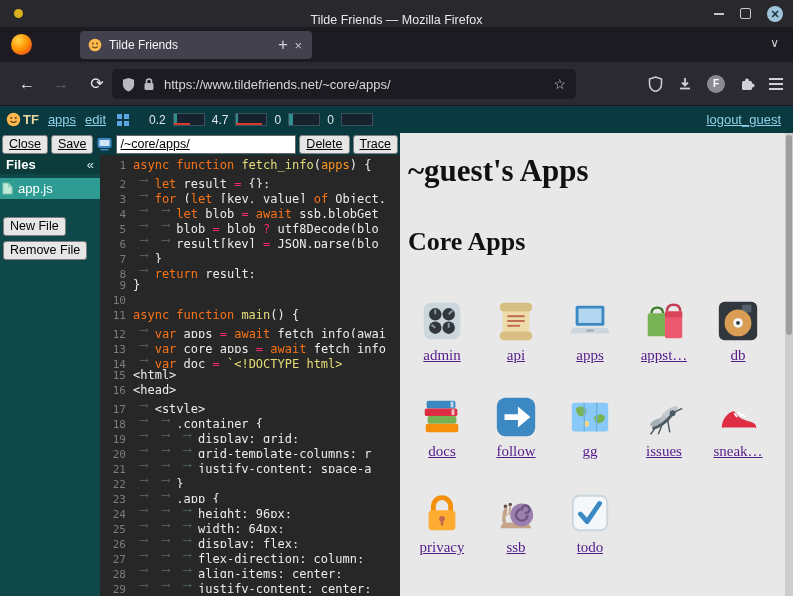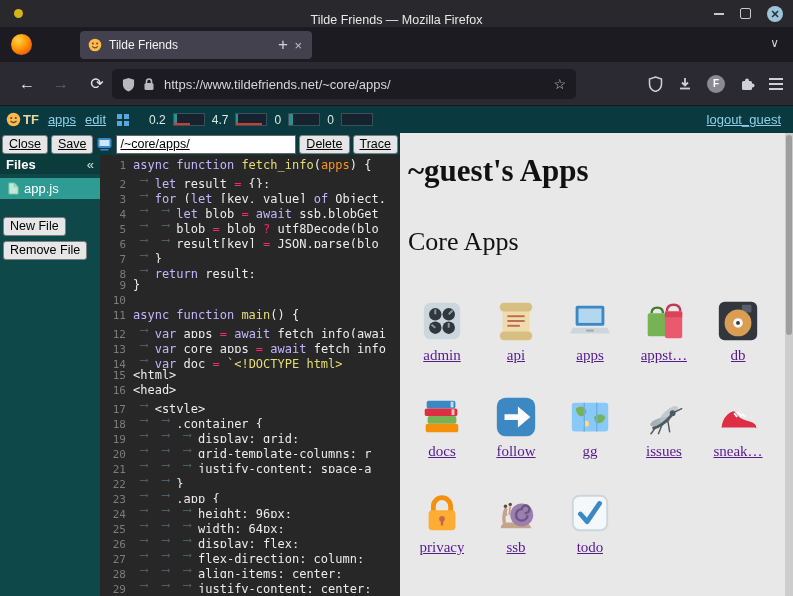--- a/index.html
+++ b/index.html
@@ -70,38 +70,38 @@
   .icon-btn{background:none;border:none;padding:0;width:18px;height:17px;}
   .path-input{width:188px;height:17px;border:1px solid #666;background:#fff;color:#000;
               font-size:12.5px;padding:0 3px;font-family:"Liberation Sans",sans-serif;}
   .pane-body{position:absolute;left:0;top:22px;right:0;bottom:0;display:flex;}
 
   .sidebar{width:100px;flex:none;background:#0e4848;color:#fff;}
   .files-header{display:flex;justify-content:space-between;align-items:center;background:rgba(0,0,0,.18);
                 padding:2px 6px;font-size:13px;font-weight:bold;}
   .collapse{font-weight:normal;color:#cfe4e4;}
   .file-row{display:flex;align-items:center;gap:5px;background:#2e9c93;color:#fff;
-            padding:3px 8px;margin-top:4px;font-size:13px;}
+            padding:3px 2px;margin-top:4px;font-size:13px;}
   .side-buttons{margin-top:18px;padding:0 3px;}
   .side-buttons .btn{display:block;margin-bottom:5px;}
 
   .editor{flex:1;background:#272727;overflow:hidden;padding-top:3px;
           font-family:"DejaVu Sans Mono","Liberation Mono",monospace;font-size:12px;line-height:15px;}
   .code-line{height:15px;white-space:pre;overflow:hidden;}
   .ln{display:inline-block;width:26px;text-align:right;margin-right:7px;color:#7c7c7c;font-size:11px;}
-  .tk-k{color:#c4b5fd;} .tk-f{color:#e5de7a;} .tk-p{color:#fd971f;}
+  .tk-k{color:#f97316;} .tk-f{color:#e5de7a;} .tk-p{color:#fd971f;}
   .tk-o{color:#f92672;} .tk-s{color:#e6db74;} .tk-d{color:#ececec;}
   .tk-w{display:inline-block;width:3ch;color:#4e5c62;text-align:center;overflow:hidden;}
 
   
   .apps-panel{position:absolute;left:400px;top:133px;width:385px;height:463px;background:#e8e8e8;
               overflow:hidden;padding-left:8px;box-sizing:border-box;
               font-family:"Liberation Serif",serif;color:#111;}
   .apps-panel h1{margin:20px 0 0 0;font-size:31px;font-weight:bold;}
-  .apps-panel h2{margin:38px 0 0 0;font-size:26px;font-weight:normal;}
+  .apps-panel h2{margin:38px 0 0 0;font-size:26px;font-weight:bold;}
   .app-grid{margin-top:26px;display:grid;grid-template-columns:repeat(5,68px);
             justify-content:space-between;width:364px;grid-auto-rows:96px;}
   .app-tile{display:flex;flex-direction:column;align-items:center;justify-content:center;}
   .app-icon{width:46px;height:46px;margin-bottom:3px;}
   .app-icon svg{width:46px;height:46px;display:block;}
   .app-label{font-size:15px;color:#551a8b;text-decoration:underline;max-width:68px;
              white-space:nowrap;overflow:hidden;text-align:right;}
 
   .panel-scrollbar{position:absolute;right:0;top:133px;width:8px;height:463px;background:#cdcdcd;}
   .panel-thumb{position:absolute;left:1px;right:1px;top:2px;height:200px;background:#9e9e9e;border-radius:4px;}

